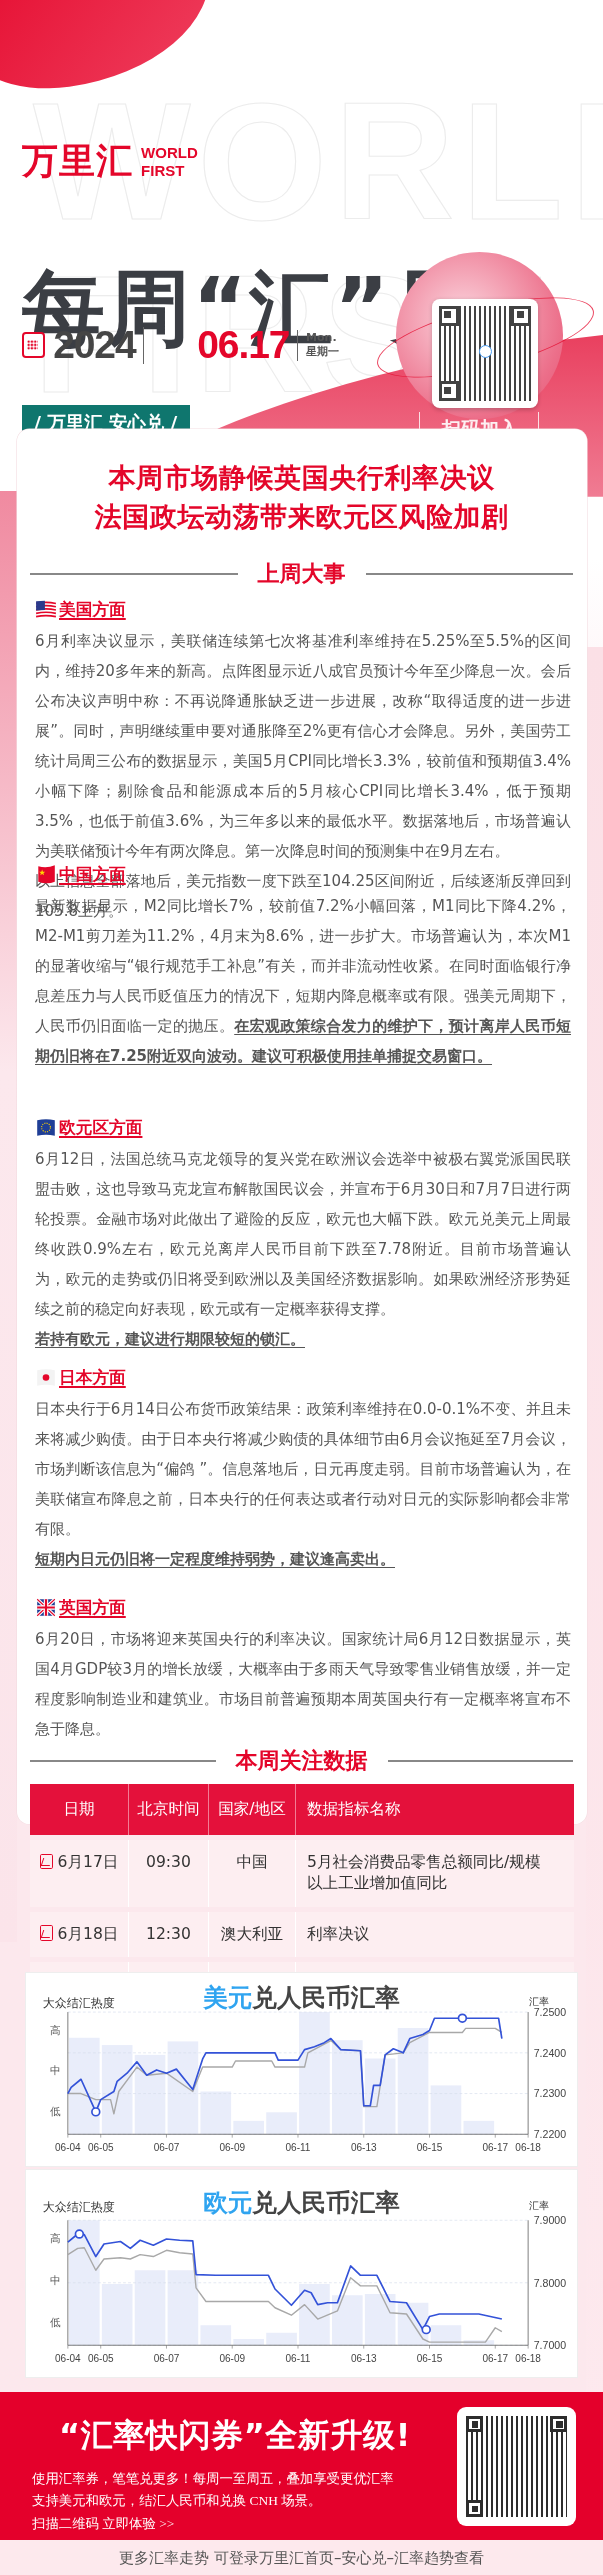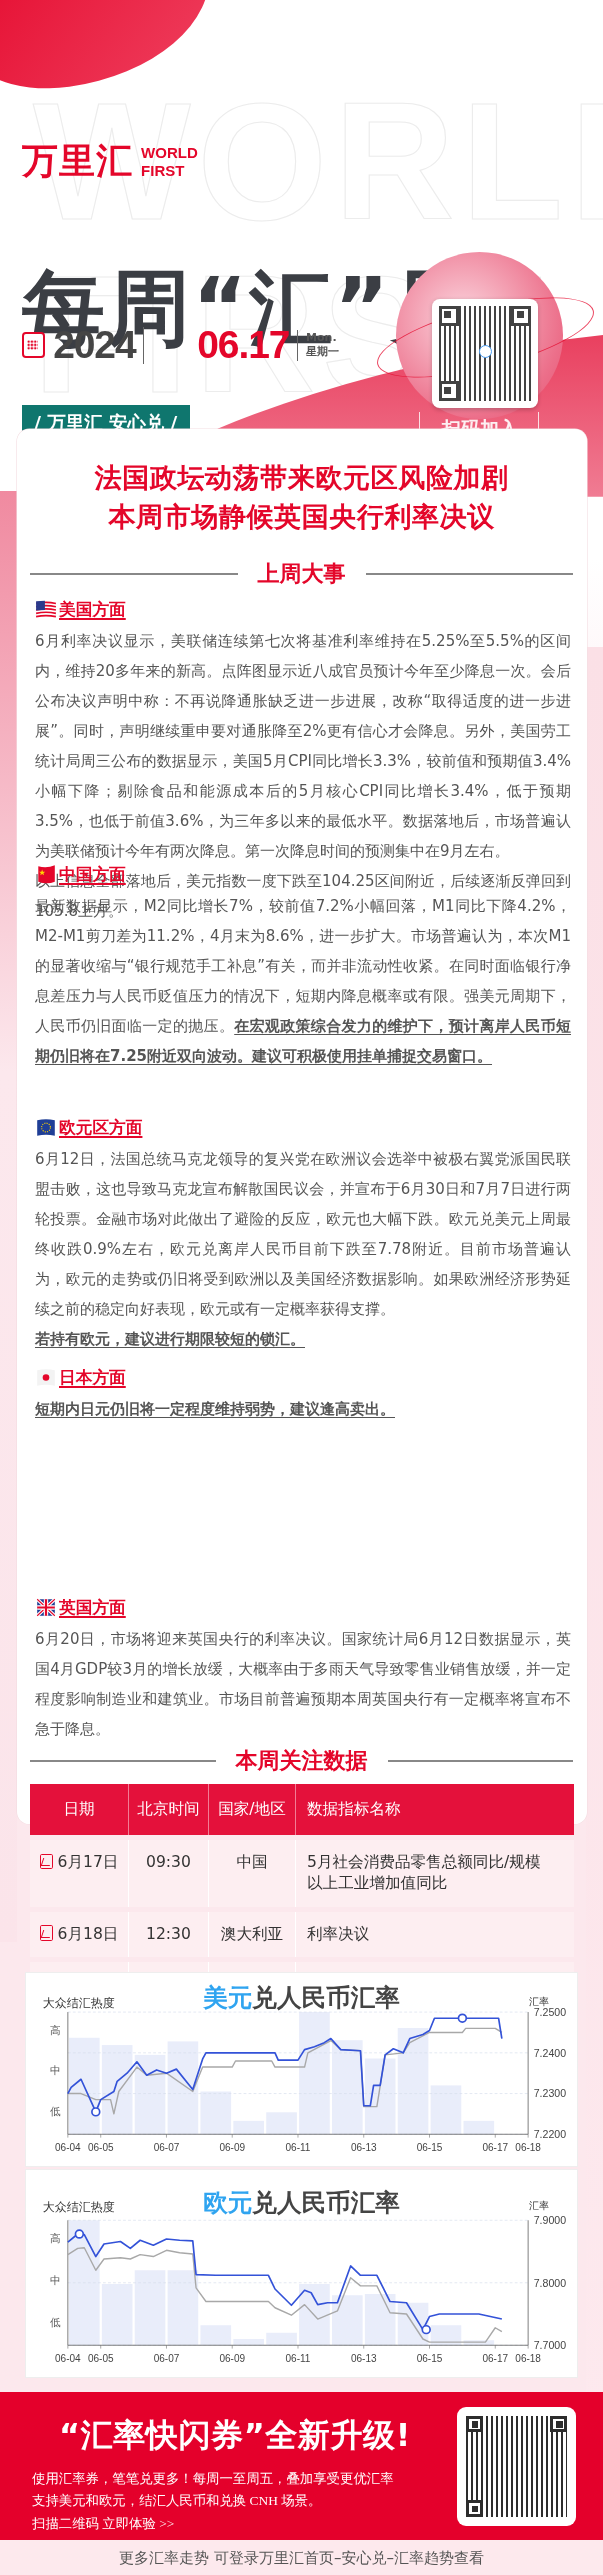--- a/index.html
+++ b/index.html
@@ -144,22 +144,22 @@
       <div>星期一</div>
     </div>
   </div>
 
   <div class="side-pink-l"></div>
   <div class="side-pink-r"></div>
 
   <div class="card"></div>
 
   <div class="headline">
+    <div>本周市场静候英国央行利率决议</div>
     <div>法国政坛动荡带来欧元区风险加剧</div>
-    <div>本周市场静候英国央行利率决议</div>
   </div>
 
   <div class="sec-title" style="top:559px">
     <div class="ln"></div>
     <span>上周大事</span>
     <div class="ln"></div>
   </div>
 
   <div class="region" style="top:593px">
     <div class="region-h">
@@ -204,20 +204,21 @@
   </div>
 
   <div class="region" style="top:1361px">
     <div class="region-h">
       <svg class="flag" viewBox="0 0 40 38">
         <path d="M4 6 Q20 2 36 6 L36 34 Q20 30 4 34 Z" fill="#f3f3f3"></path>
         <circle cx="20" cy="19" r="6" fill="#e4062a"></circle>
       </svg>
       <span class="name">日本方面</span>
     </div>
+    <p class="para">日本央行于6月14日公布货币政策结果：政策利率维持在0.0-0.1%不变、并且未来将减少购债。由于日本央行将减少购债的具体细节由6月会议拖延至7月会议，市场判断该信息为“偏鸽 ”。信息落地后，日元再度走弱。目前市场普遍认为，在美联储宣布降息之前，日本央行的任何表达或者行动对日元的实际影响都会非常有限。</p>
     <p class="tip">短期内日元仍旧将一定程度维持弱势，建议逢高卖出。</p>
   </div>
 
   <div class="region" style="top:1591px">
     <div class="region-h">
       <svg class="flag" viewBox="0 0 40 38">
         <rect x="4" y="4" width="32" height="30" fill="#1f3e96"></rect>
         <path d="M4 4 L36 34 M36 4 L4 34" stroke="#fff" stroke-width="6"></path>
         <path d="M4 4 L36 34 M36 4 L4 34" stroke="#e4062a" stroke-width="2"></path>
         <path d="M20 4 V34 M4 19 H36" stroke="#fff" stroke-width="8"></path>

